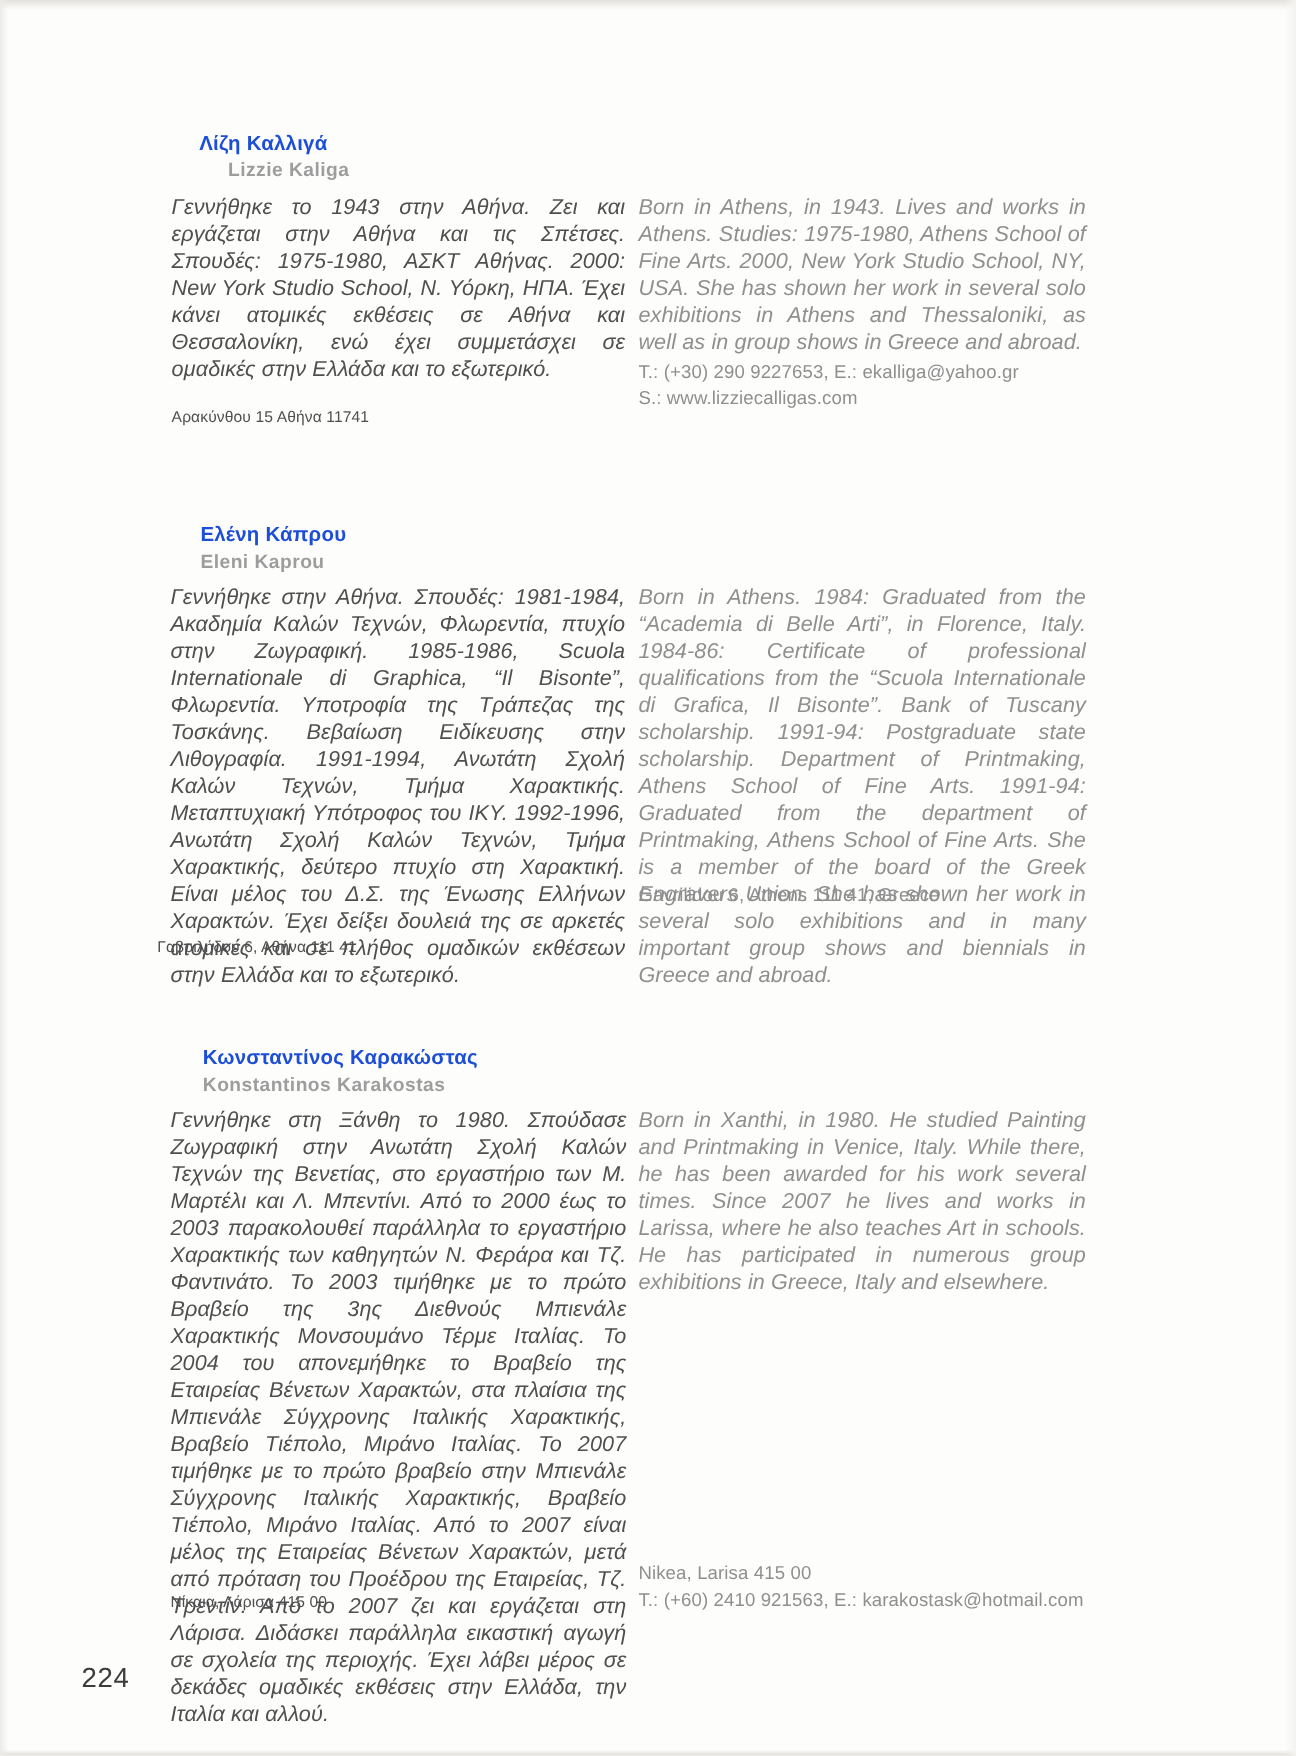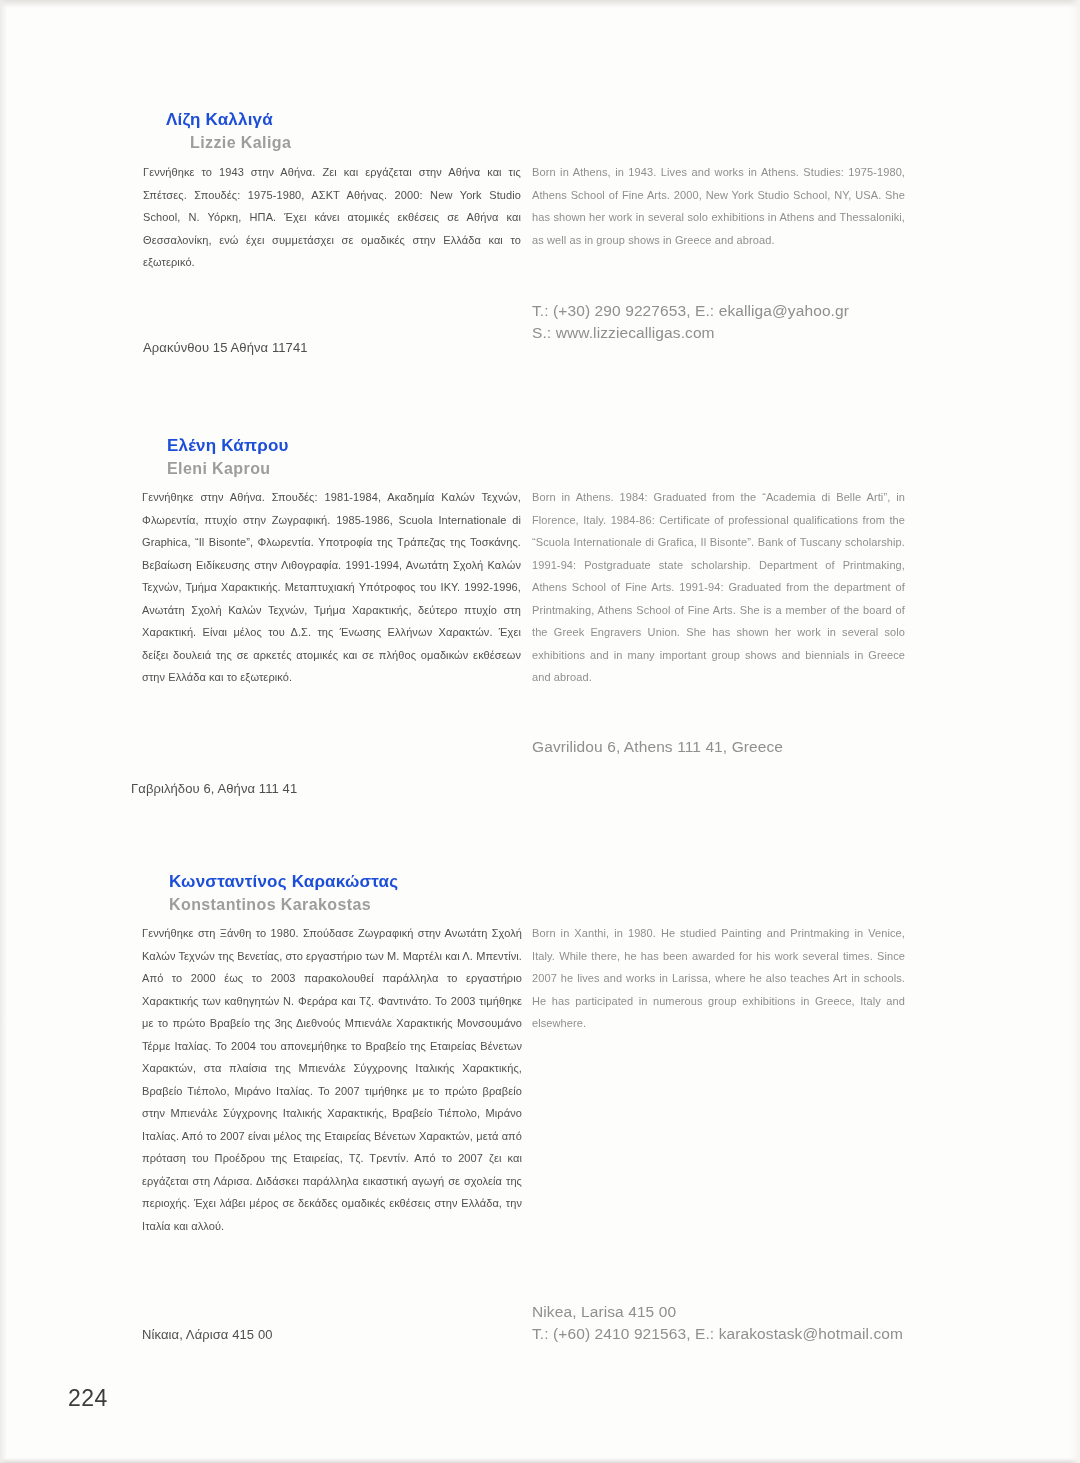--- a/index.html
+++ b/index.html
@@ -48,25 +48,26 @@
     line-height: 22px;
   }
   .name-en {
     font-size: 16px;
     font-weight: bold;
     color: #9d9d9d;
     letter-spacing: 0.4px;
     line-height: 22px;
   }
   .bio {
-    font-size: 11px;
+    font-size: 18px;
     line-height: 22.5px;
     text-align: justify;
     margin: 0;
     letter-spacing: 0.1px;
+    font-style: italic;
   }
   .bio-gr { color: #4f4f4f; }
   .bio-en { color: #8f8f8f; }
   .addr-gr {
     font-size: 13px;
     color: #4f4f4f;
     line-height: 22px;
     letter-spacing: 0.1px;
   }
   .contact {

